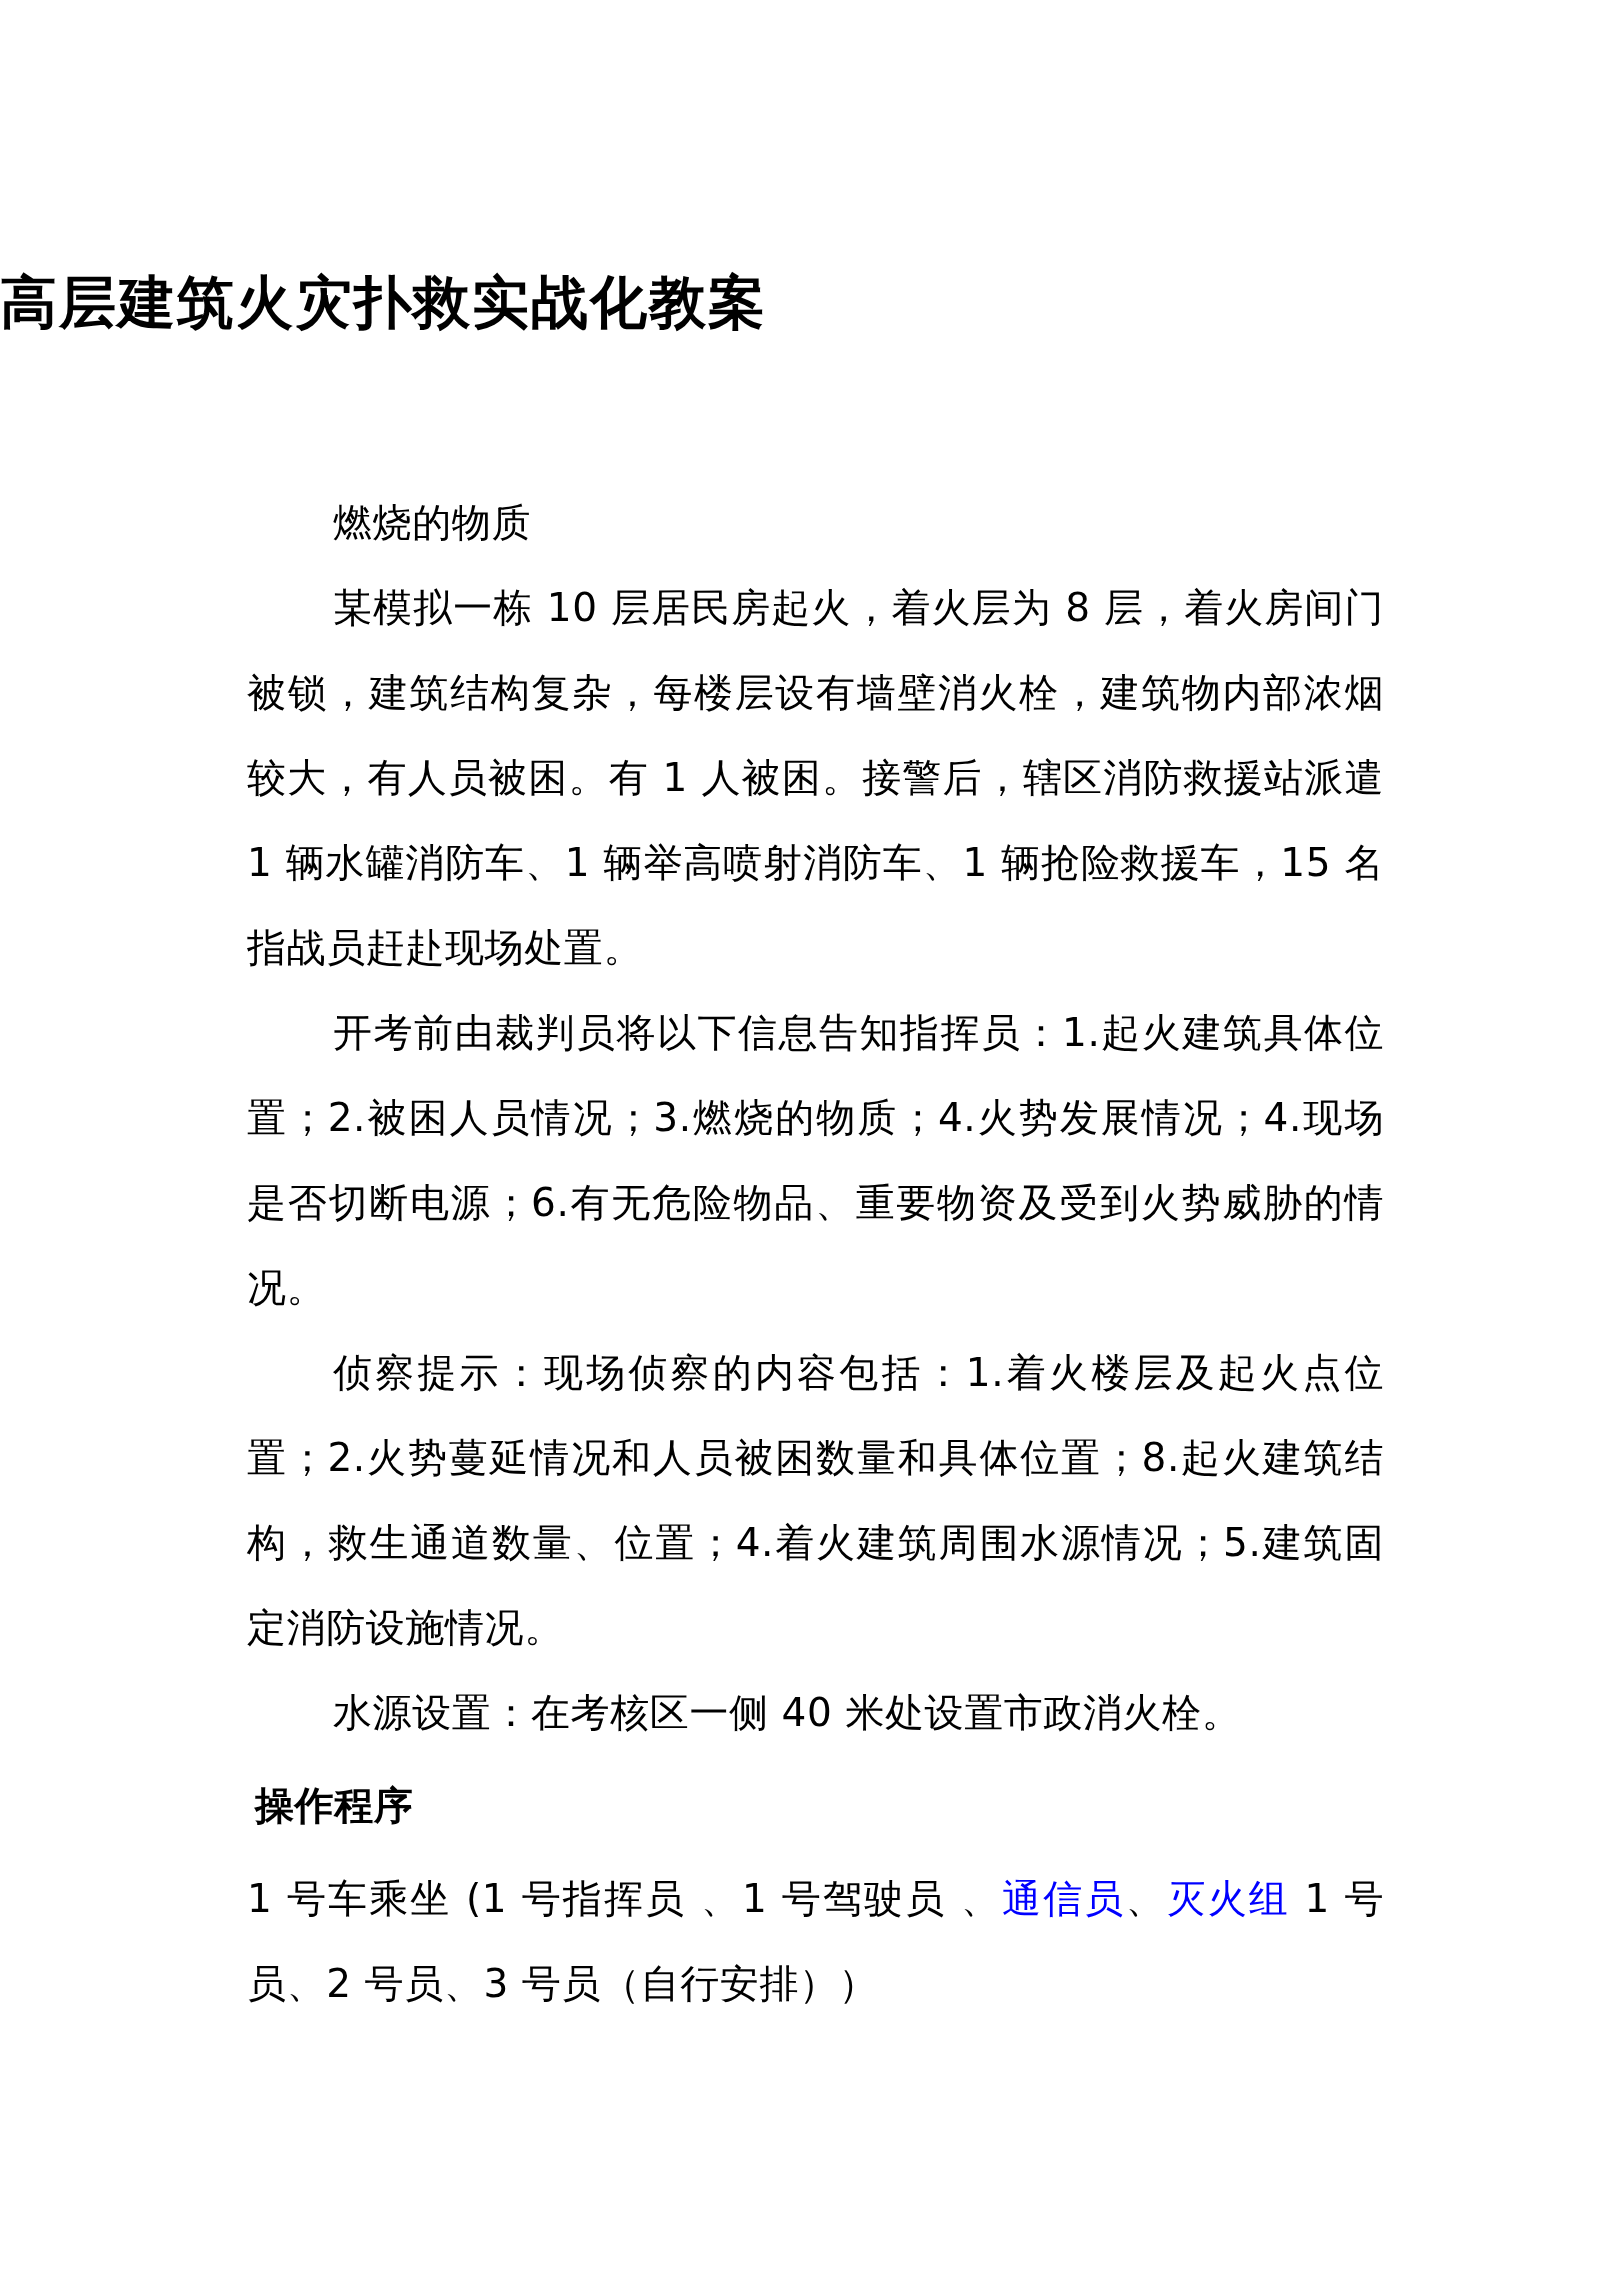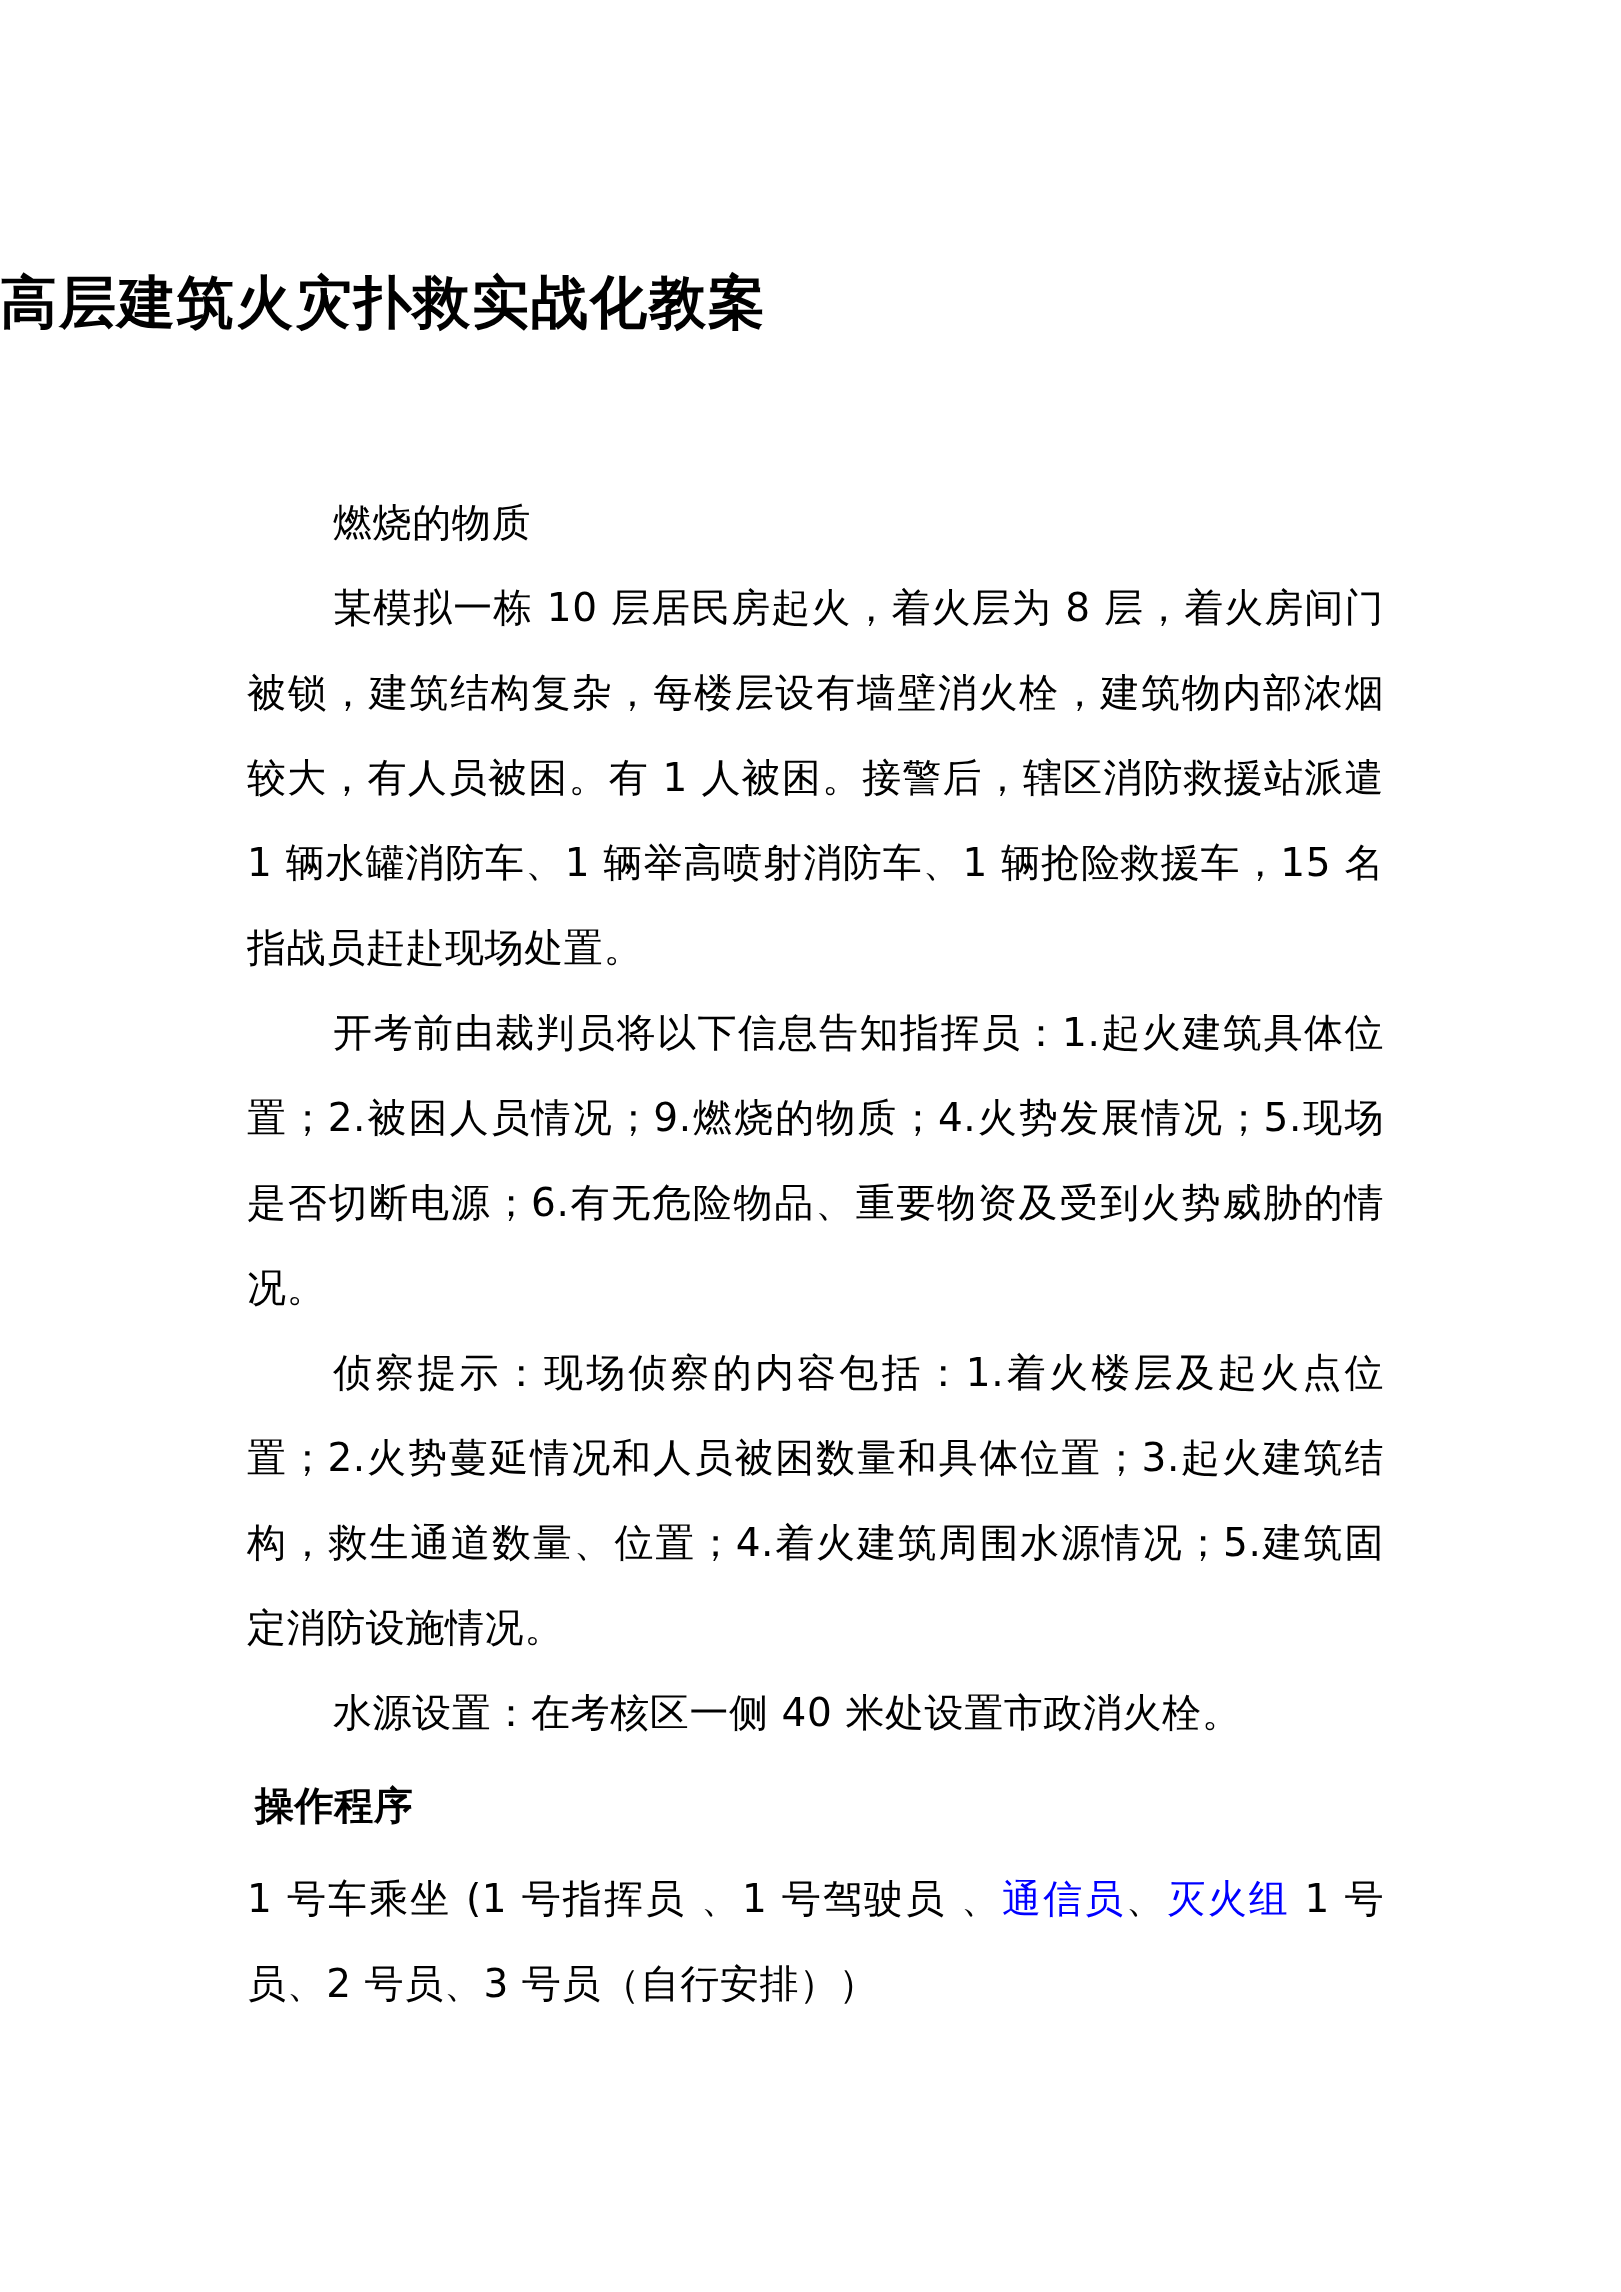--- a/index.html
+++ b/index.html
@@ -25,20 +25,20 @@
 </style>
 </head>
 <body>
 
 <div class="page">
   <div class="title">高层建筑火灾扑救实战化教案</div>
 
   <div class="body">
     <p class="p">燃烧的物质</p>
     <p class="p">某模拟一栋 10 层居民房起火，着火层为 8 层，着火房间门被锁，建筑结构复杂，每楼层设有墙壁消火栓，建筑物内部浓烟较大，有人员被困。有 1 人被困。接警后，辖区消防救援站派遣 1 辆水罐消防车、1 辆举高喷射消防车、1 辆抢险救援车，15 名指战员赶赴现场处置。</p>
-    <p class="p">开考前由裁判员将以下信息告知指挥员：1.起火建筑具体位置；2.被困人员情况；9.燃烧的物质；4.火势发展情况；5.现场是否切断电源；6.有无危险物品、重要物资及受到火势威胁的情况。</p>
-    <p class="p">侦察提示：现场侦察的内容包括：1.着火楼层及起火点位置；2.火势蔓延情况和人员被困数量和具体位置；3.起火建筑结构，救生通道数量、位置；4.着火建筑周围水源情况；5.建筑固定消防设施情况。</p>
+    <p class="p">开考前由裁判员将以下信息告知指挥员：1.起火建筑具体位置；2.被困人员情况；3.燃烧的物质；4.火势发展情况；4.现场是否切断电源；6.有无危险物品、重要物资及受到火势威胁的情况。</p>
+    <p class="p">侦察提示：现场侦察的内容包括：1.着火楼层及起火点位置；2.火势蔓延情况和人员被困数量和具体位置；8.起火建筑结构，救生通道数量、位置；4.着火建筑周围水源情况；5.建筑固定消防设施情况。</p>
     <p class="p">水源设置：在考核区一侧 40 米处设置市政消火栓。</p>
     <p class="heading">操作程序</p>
     <p class="p noindent"><span>1 号车乘坐 (1 号指挥员 、1 号驾驶员 、</span><span class="link">通信员</span><span>、</span><span class="link">灭火组</span><span> 1 号员、2 号员、3 号员（自行安排））</span></p>
   </div>
 </div>
 
 
 </body></html>

